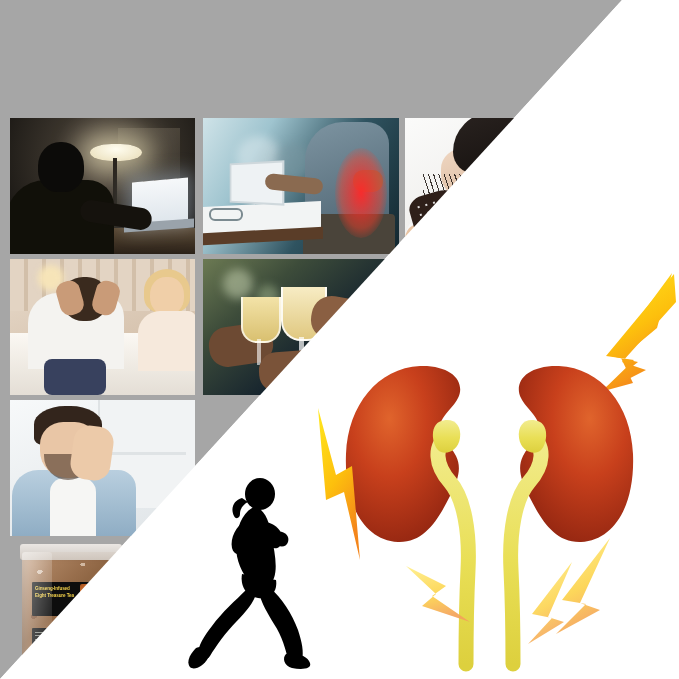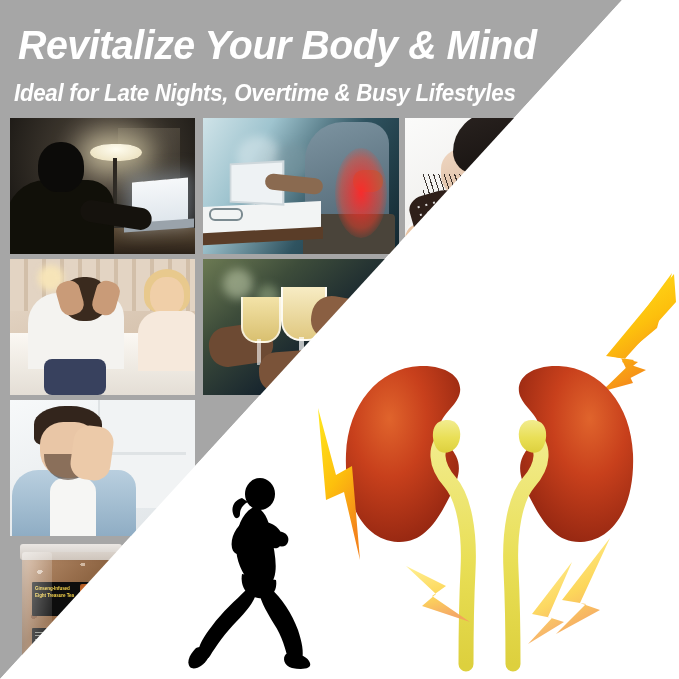--- a/index.html
+++ b/index.html
@@ -407,18 +407,14 @@
       <path d="M108 184 C118 182 130 186 132 193 C134 199 124 200 114 198 C106 196 104 188 108 184 Z"></path>
 
       <path d="M68 120 C58 130 44 142 34 156 C26 166 20 176 20 184
                C20 190 28 192 32 186 C38 176 48 162 58 152
                C68 142 76 132 78 124 Z"></path>
 
       <path d="M18 178 C12 184 8 192 12 197 C16 201 26 196 30 188 C33 182 26 174 18 178 Z"></path>
     </g>
   </svg>
 
-  <div class="header">
-    <div class="headline">Revitalize Your Body &amp; Mind</div>
-    <div class="subline">Ideal for Late Nights, Overtime &amp; Busy Lifestyles</div>
-  </div>
 
 </div>
 
 </body></html>

